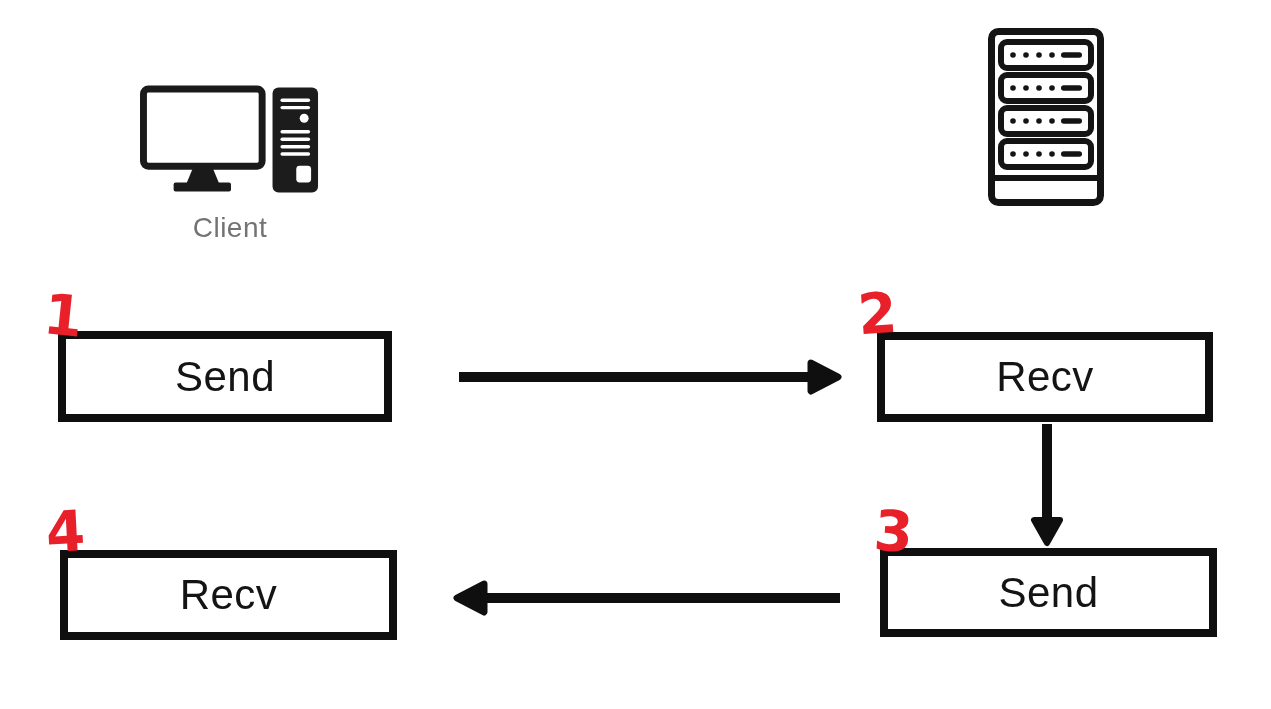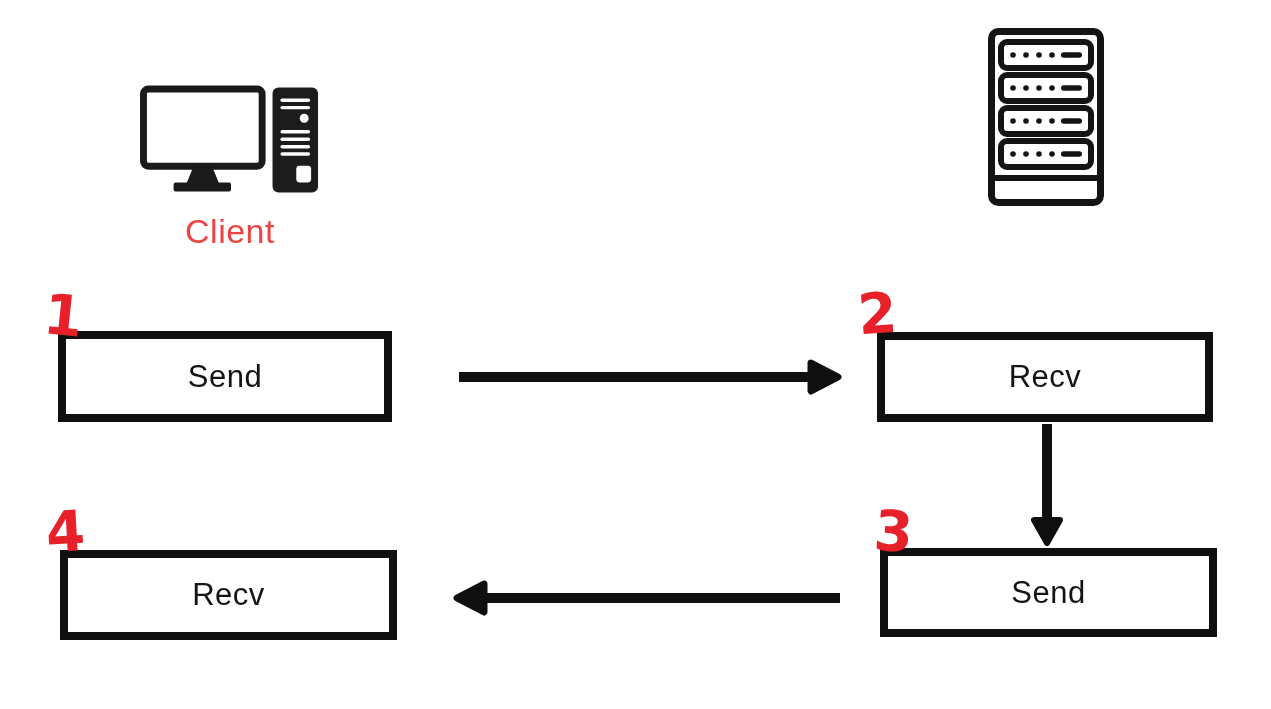--- a/index.html
+++ b/index.html
@@ -7,36 +7,36 @@
     position: relative;
     width: 1271px;
     height: 709px;
     background: #ffffff;
     font-family: "Liberation Sans", sans-serif;
     overflow: hidden;
   }
   .actor { position: absolute; text-align: center; }
   .actor-label {
     position: absolute;
-    color: #ef4444;
-    font-size: 34px;
+    color: #737373;
+    font-size: 28px;
     letter-spacing: 0.5px;
     text-align: center;
   }
   .step-box {
     position: absolute;
     box-sizing: border-box;
     border: 8px solid #0f0f0f;
     background: #ffffff;
     display: flex;
     align-items: center;
     justify-content: center;
   }
   .step-label {
-    font-size: 31px;
+    font-size: 42px;
     color: #141414;
     letter-spacing: 0.5px;
   }
   .step-number {
     position: absolute;
     font-family: "DejaVu Sans", sans-serif;
     font-weight: 900;
     font-size: 56px;
     line-height: 1;
     z-index: 3;

